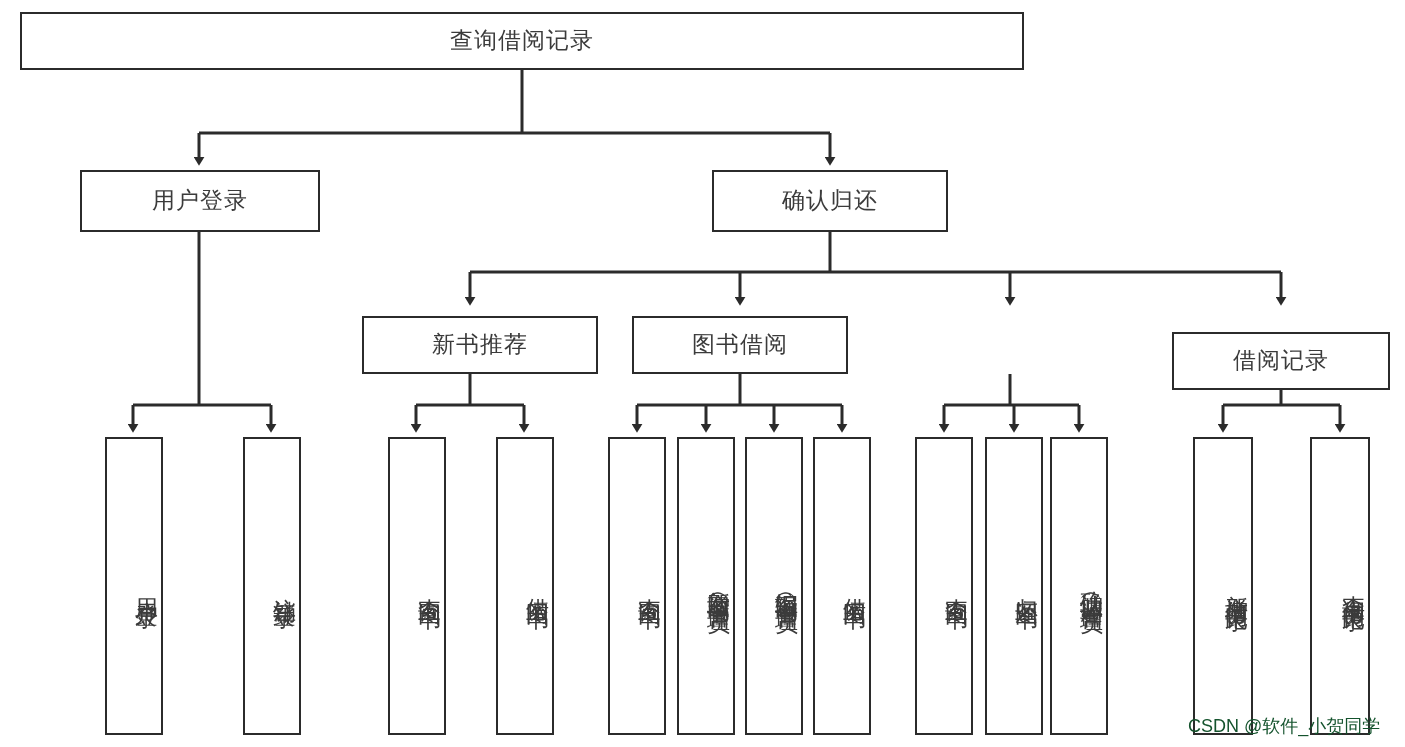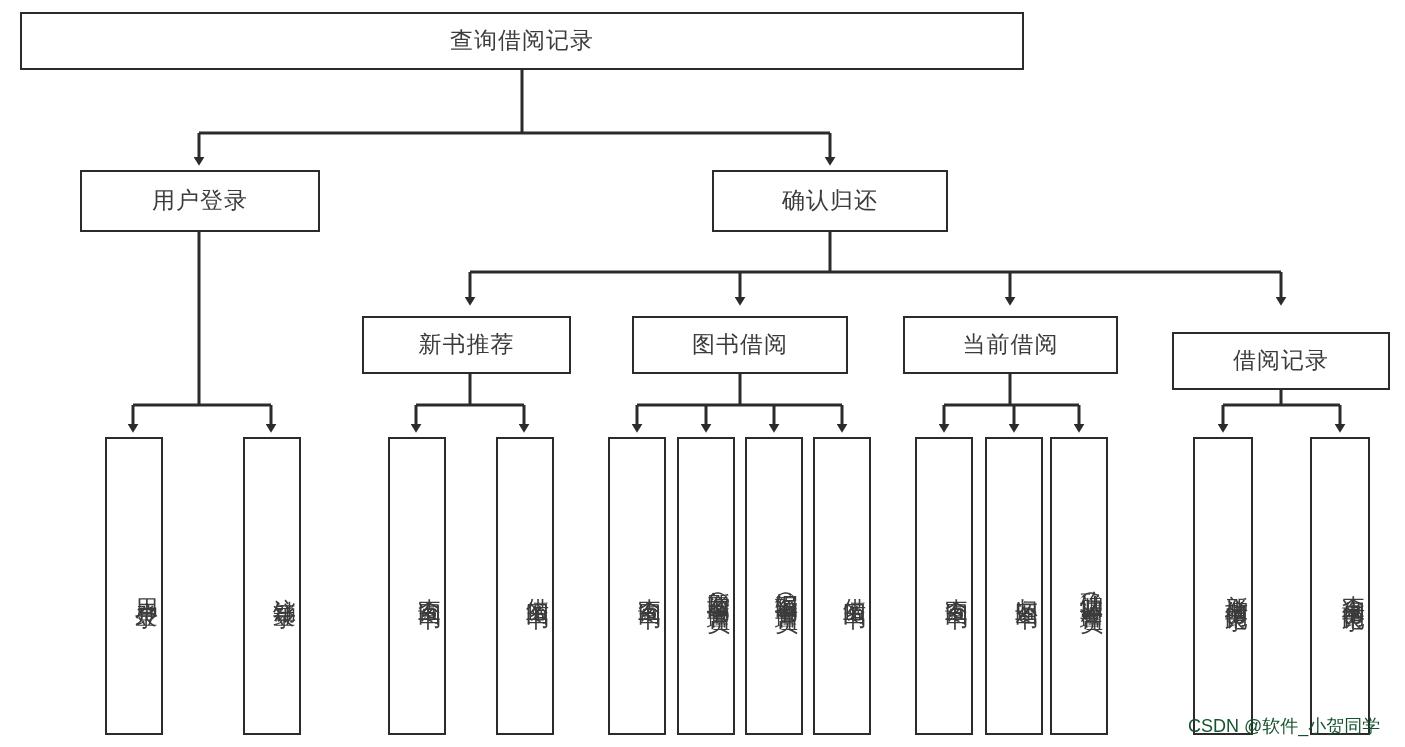--- a/index.html
+++ b/index.html
@@ -125,28 +125,25 @@
     <span>查询借阅记录</span>
   </div>
 
   <div class="node node-h" style="left:80px; top:170px; width:240px; height:62px;">
     <span>用户登录</span>
   </div>
   <div class="node node-h" style="left:712px; top:170px; width:236px; height:62px;">
     <span>确认归还</span>
   </div>
 
-  <div class="node node-h" style="left:362px; top:316px; width:209px; height:58px;">
+  <div class="node node-h" style="left:362px; top:316px; width:236px; height:58px;">
     <span>新书推荐</span>
   </div>
   <div class="node node-h" style="left:632px; top:316px; width:216px; height:58px;text-align:center;">
     <span>图书借阅</span>
-  </div>
-  <div class="node node-h" style="left:903px; top:316px; width:215px; height:58px;">
-    <span>当前借阅</span>
   </div>
   <div class="node node-h" style="left:1172px; top:316px; width:218px; height:58px;margin-top:16px;">
     <span>借阅记录</span>
   </div>
 
   <div class="node node-v" style="left:105px; top:437px; width:58px; height:298px;">
     <span>用户登录</span>
   </div>
   <div class="node node-v" style="left:243px; top:437px; width:58px; height:298px;">
     <span>注销登录</span>

